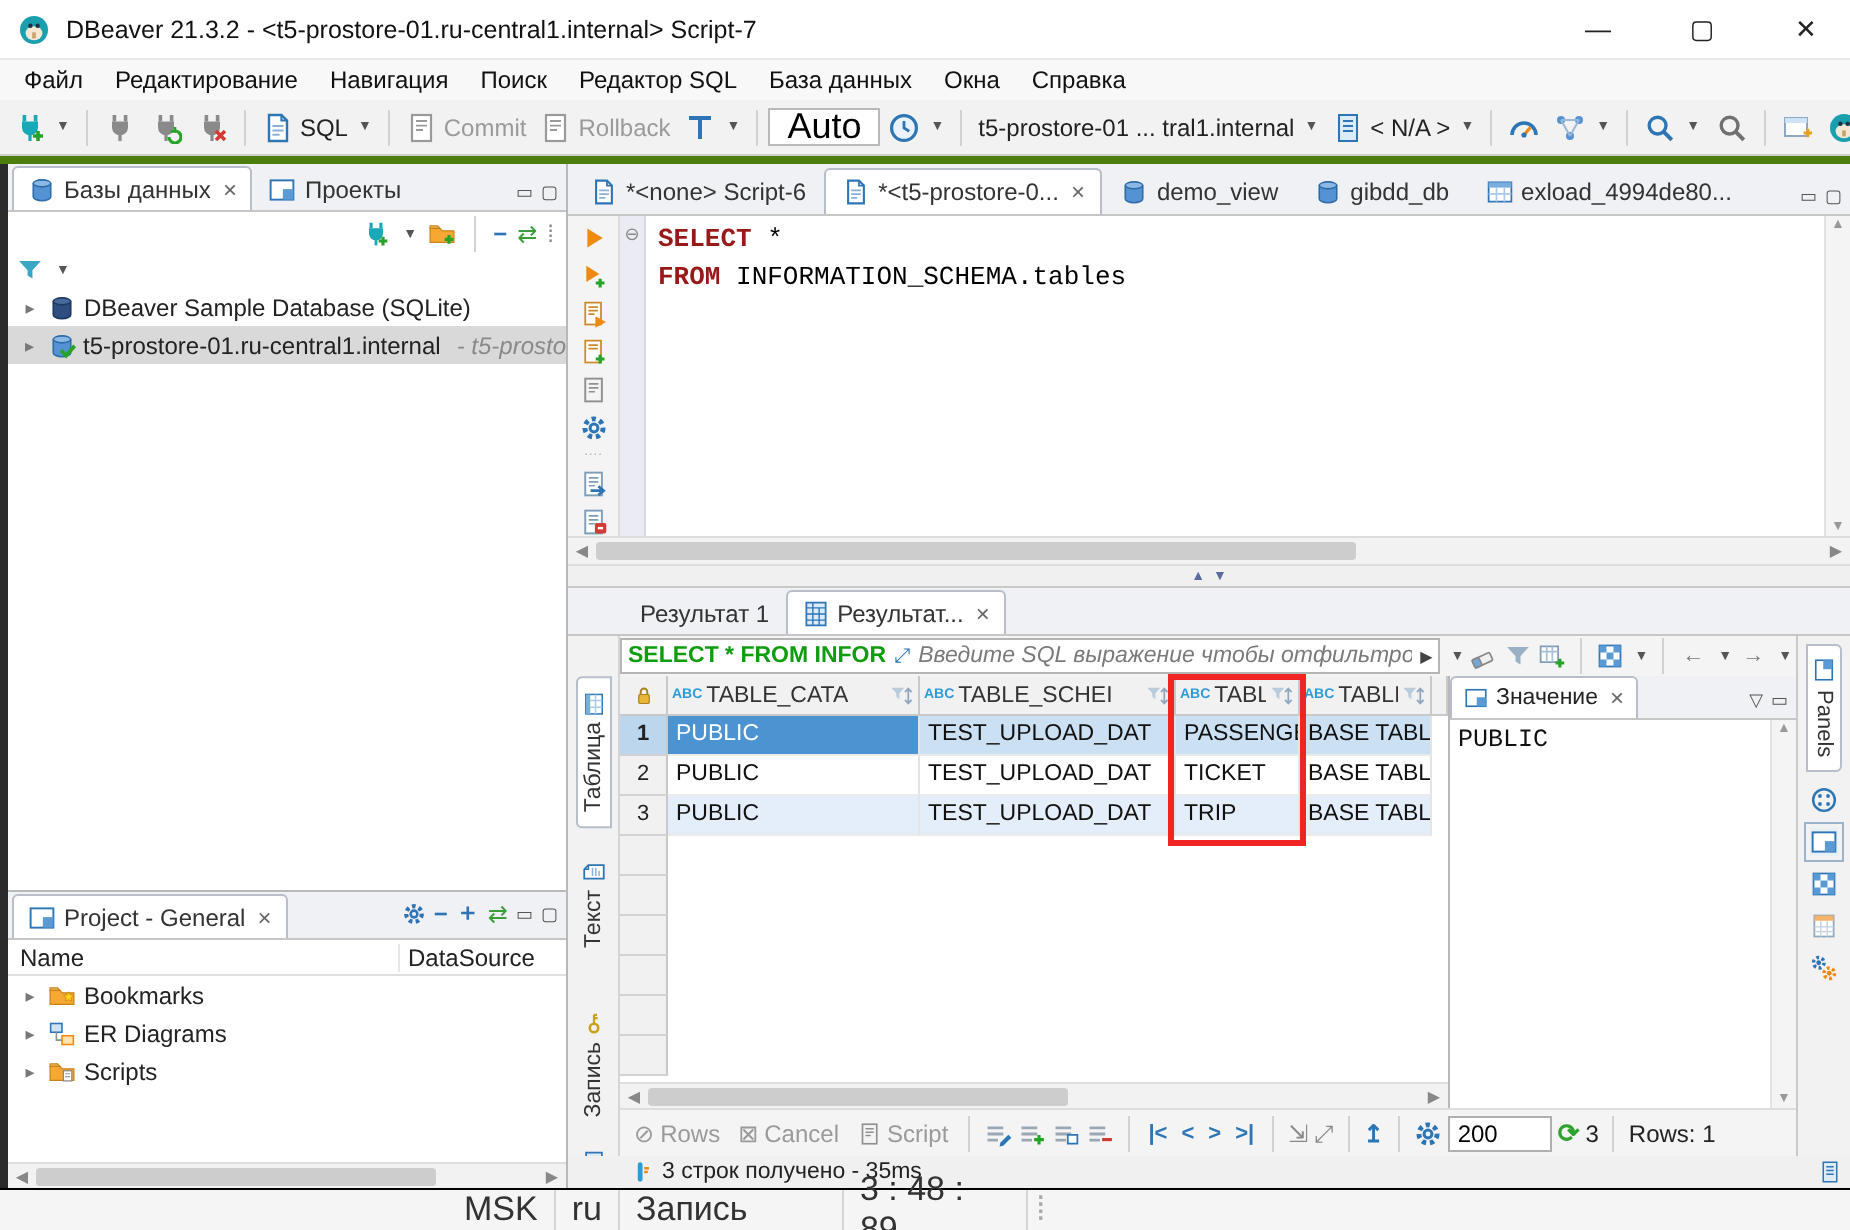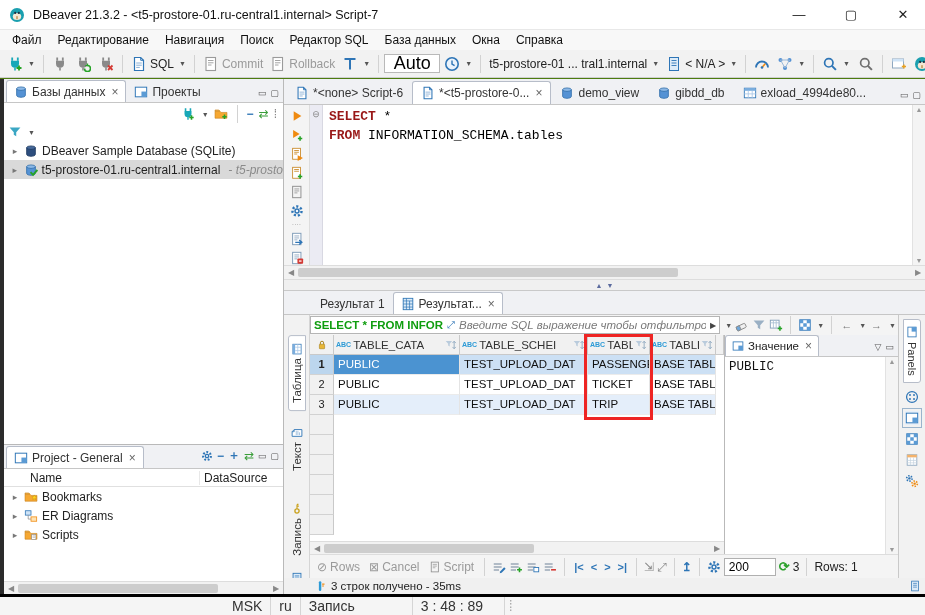--- a/index.html
+++ b/index.html
@@ -24,21 +24,21 @@
   #toolbar { height:28px; background:#f2f2f2; border-bottom:1px solid #cfcfcf; display:flex; align-items:center; padding:0 4px; gap:1px; }
   .tb-btn { display:flex; align-items:center; gap:3px; padding:2px 3px; border-radius:2px; white-space:nowrap; }
   .tb-sep { width:1px; height:18px; background:#d2d2d2; margin:0 4px; flex:none; }
   .tb-lbl { color:#222; }
   .tb-lbl.dis { color:#9a9a9a; }
   #auto-box { width:56px; height:19px; border:1px solid #b9b9b9; background:#fff; text-align:center; font-family:inherit; font-size:18px; }
   #fetch-size { width:52px; height:18px; border:1px solid #b0b0b0; background:#fff; padding:0 4px; font-family:inherit; font-size:12px; }
   .spacer { flex:1; }
 
   
-  #main { display:flex; height:516px; border-top:1px solid #4d7c0f; background:#000000; }
+  #main { display:flex; height:516px; border-top:4px solid #4d7c0f; background:#000000; }
   #trim { width:4px; background:#2b2b2b; }
   #left { width:280px; display:flex; flex-direction:column; border-right:1px solid #b9b9b9; background:#fff; }
   #right { flex:1; display:flex; flex-direction:column; min-width:0; }
 
   
   .tabstrip { height:24px; background:#f0f1f4; display:flex; align-items:flex-end; border-bottom:1px solid #c6c6c6; padding-left:2px; }
   .tab { display:flex; align-items:center; gap:4px; height:22px; padding:0 7px; color:#333; border:1px solid transparent; border-bottom:none; border-radius:3px 3px 0 0; white-space:nowrap; max-width:150px; overflow:hidden; }
   .tab.active { background:#fff; border-color:#b7bdc9; }
   .tab-close { color:#666; font-size:12px; margin-left:2px; }
   .strip-icons { margin-left:auto; display:flex; align-items:center; gap:4px; padding:0 4px 4px 0; color:#555; }
@@ -51,21 +51,21 @@
   #db-search { flex:1; height:18px; border:1px solid #9a9a9a; padding:0 3px; font-size:11.5px; font-family:inherit; color:#444; }
   #db-search::placeholder { color:#555; }
   .tree-row { height:19px; display:flex; align-items:center; gap:4px; padding-left:6px; white-space:nowrap; overflow:hidden; }
   .tree-row.selected { background:#d9d9d9; }
   .tw { color:#787878; font-size:9px; width:10px; text-align:center; }
   .tree-suffix { color:#8a8a8a; font-style:italic; margin-left:4px; }
 
   
   #project-panel { height:149px; display:flex; flex-direction:column; background:#fff; }
   #project-cols { height:18px; display:flex; border-bottom:1px solid #e0e0e0; color:#222; align-items:center; }
-  #project-cols .c1 { flex:1; padding-left:6px;margin-left:20px; }
+  #project-cols .c1 { flex:1; padding-left:6px; }
   #project-cols .c2 { width:84px; border-left:1px solid #e8e8e8; padding-left:4px; }
   .hscroll { height:13px; background:#f2f2f2; border-top:1px solid #ddd; display:flex; align-items:center; }
   .hs-arrow { width:14px; text-align:center; font-size:8px; color:#888; }
   .hs-thumb { height:9px; background:#cdcdcd; border-radius:2px; }
 
   
   #editor-tabs-row { height:26px; background:#f0f1f4; border-bottom:1px solid #c6c6c6; display:flex; align-items:flex-end; padding-left:2px; }
   .etab { display:flex; align-items:center; gap:4px; height:23px; padding:0 8px; color:#333; border:1px solid transparent; border-bottom:none; border-radius:3px 3px 0 0; white-space:nowrap; }
   .etab.active { background:#fff; border-color:#b7bdc9; }
   #editor-body { height:160px; display:flex; background:#fff; }
@@ -130,21 +130,21 @@
   #right-strip { width:27px; background:#f2f2f2; border-left:1px solid #c9c9c9; display:flex; flex-direction:column; align-items:center; padding-top:4px; gap:7px; }
   #panels-tab { writing-mode:vertical-rl; display:flex; align-items:center; gap:4px; padding:6px 2px; font-size:11px; color:#333; background:#fff; border:1px solid #b7bdc9; border-radius:0 3px 3px 0; }
   #panels-tab .ic { transform:rotate(-90deg); }
 
   
   #results-bottom { height:24px; background:#f4f4f4; border-top:1px solid #ddd; display:flex; align-items:center; gap:3px; padding:0 4px; white-space:nowrap; }
   .nav-g { color:#2e75b6; font-weight:bold; font-size:11px; padding:0 2px; }
   #status-line { height:16px; display:flex; align-items:center; gap:5px; padding:0 4px 0 30px; background:#f0f0f0; font-size:11.5px; color:#222; }
 
   
-  #statusbar { height:21px; background:#f5f5f5; border-top:3px solid #000000; display:flex; align-items:center; font-size:14px; color:#333; }
+  #statusbar { height:21px; background:#f5f5f5; border-top:1px solid #000000; display:flex; align-items:center; font-size:17px; color:#333; }
   .sb-seg { height:100%; display:flex; align-items:center; padding:0 8px; border-right:1px solid #d5d5d5; }
   .sb-dots { color:#aaa; letter-spacing:1px; padding:0 4px; }
 </style>
 </head>
 <body>
 
 <div id="titlebar">
   <i class="ic">
       <svg viewBox="0 0 16 16">
         <circle cx="8" cy="8" r="7" fill="#1a9faf"></circle>

